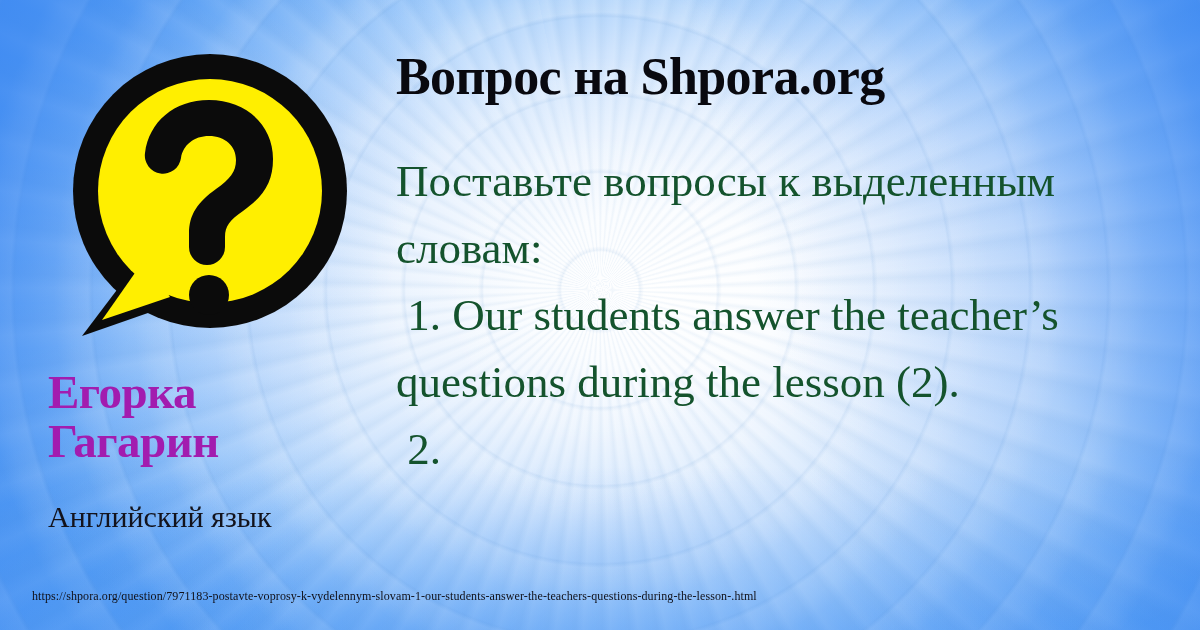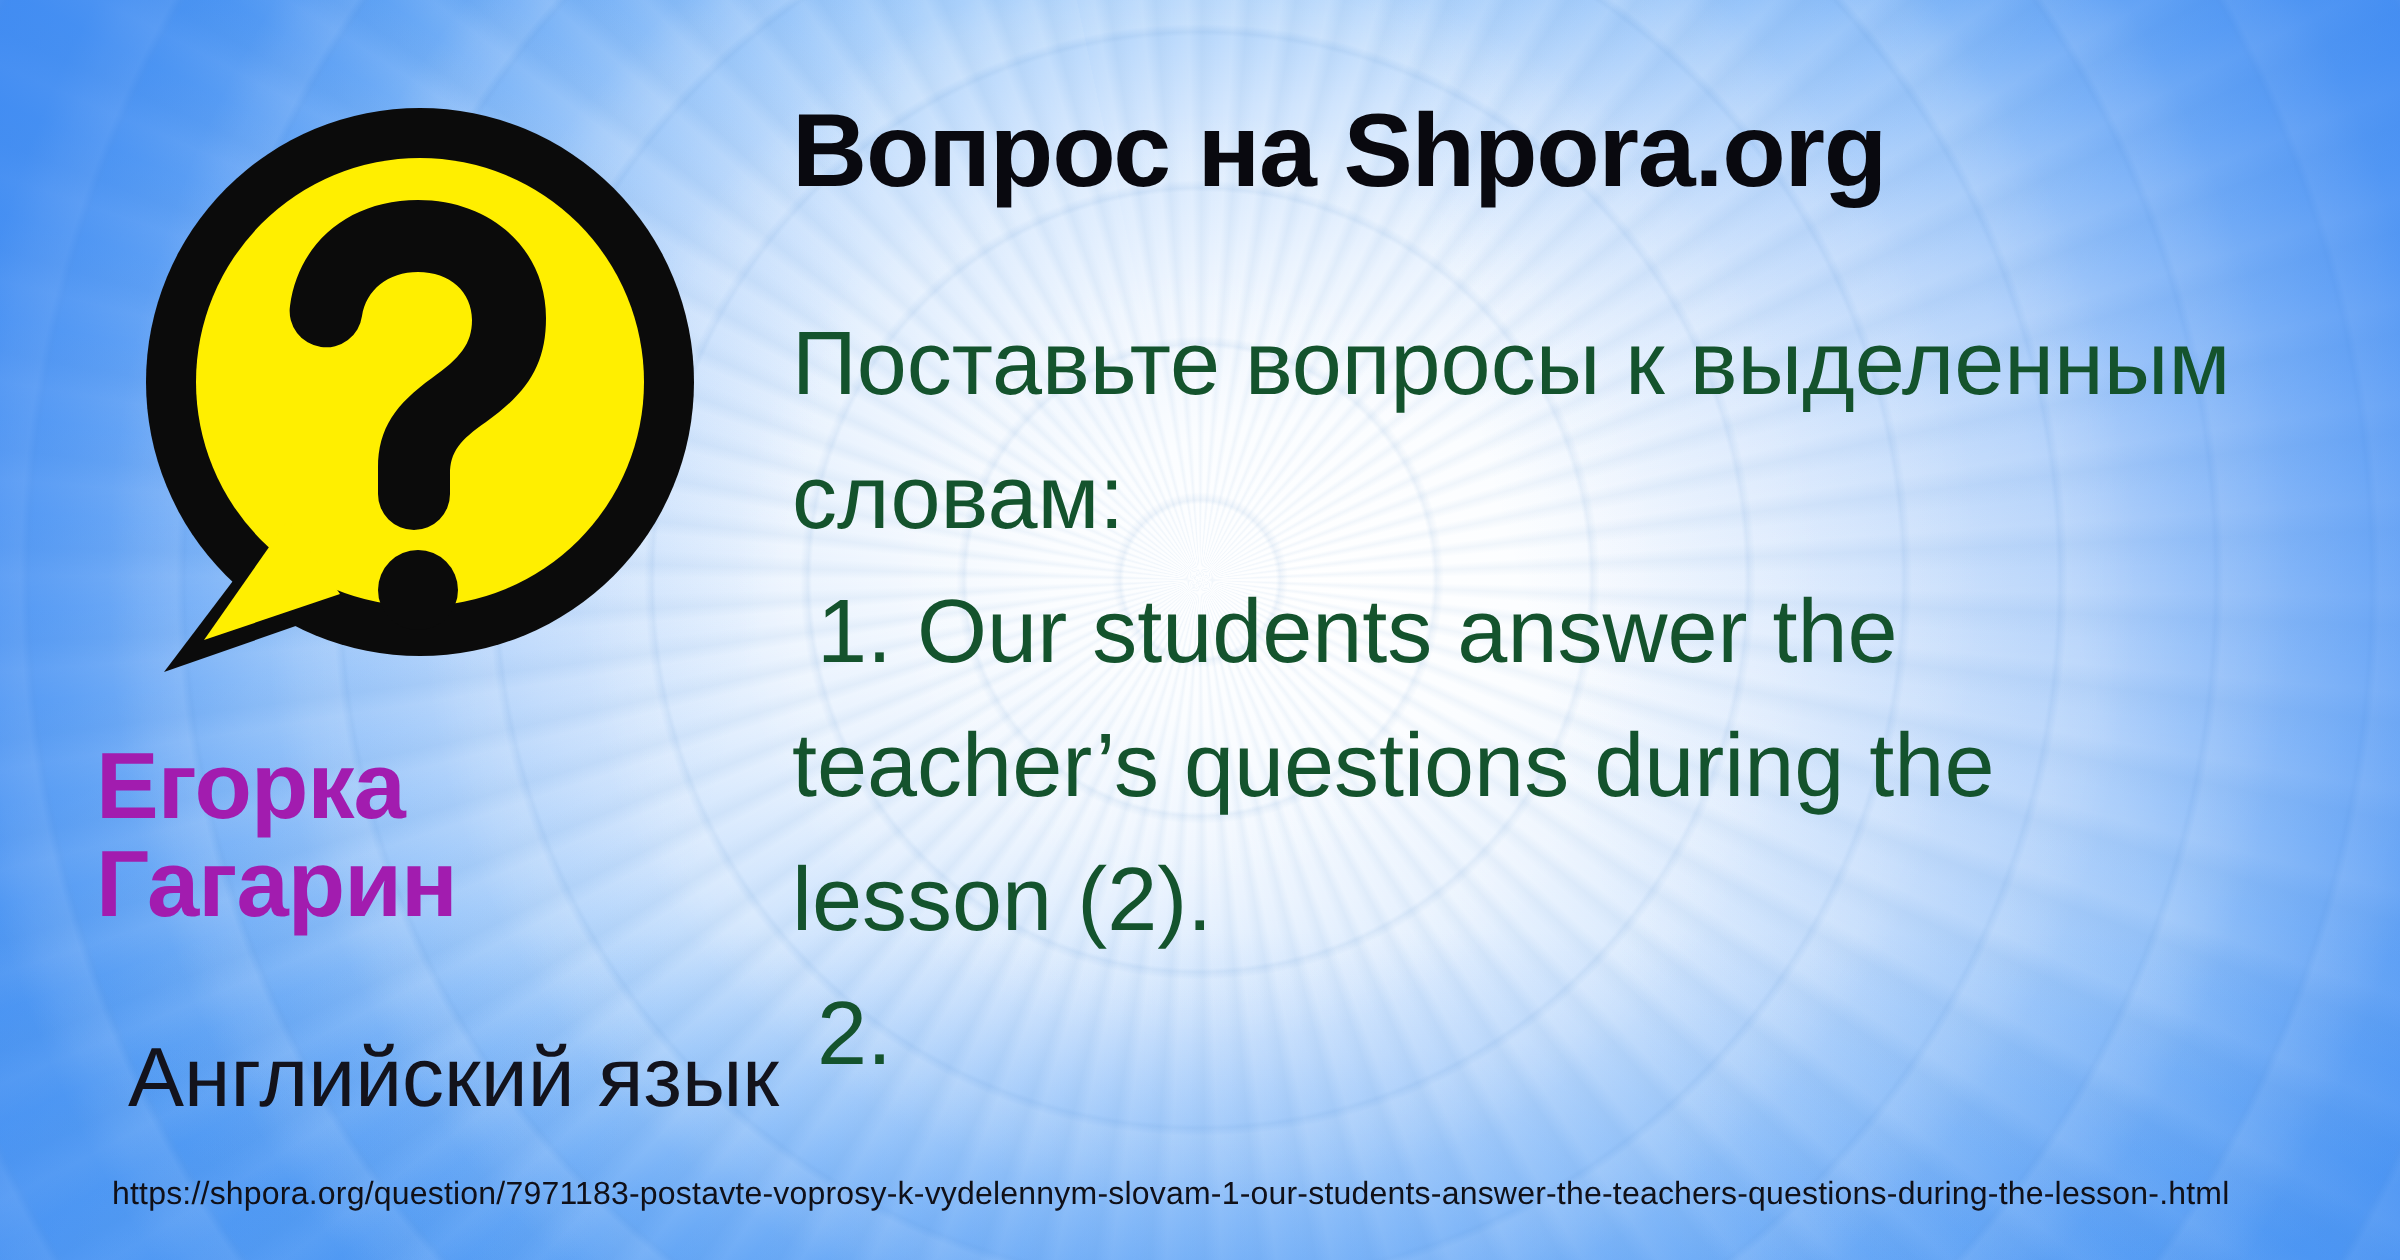--- a/index.html
+++ b/index.html
@@ -6,21 +6,21 @@
     margin: 0;
     padding: 0;
     background: #ffffff;
   }
 
   #card {
     position: relative;
     width: 1200px;
     height: 630px;
     overflow: hidden;
-    font-family: Liberation Sans, sans-serif;
+    font-family: Liberation Serif, serif;
     background: #cfe3fb;
   }
 
   
   #bg {
     position: absolute;
     inset: 0;
     overflow: hidden;
     z-index: 0;
   }
@@ -115,29 +115,28 @@
     width: 330px;
     font-size: 47px;
     font-weight: 700;
     line-height: 1.05;
     color: #a21caf;
     letter-spacing: -0.5px;
   }
 
   #subject {
     position: absolute;
-    left: 64px;
+    left: 48px;
     top: 500px;
     width: 470px;
-    font-size: 42px;
+    font-size: 30px;
     font-weight: 400;
     line-height: 1.1;
     color: #13131c;
     white-space: nowrap;
-    margin-top: 16px;
   }
 
   
   #qtitle {
     position: absolute;
     left: 396px;
     top: 48px;
     width: 720px;
     font-size: 52px;
     font-weight: 700;
@@ -158,23 +157,23 @@
     line-height: 67px;
     color: #14532d;
     overflow: hidden;
     white-space: pre-wrap;
     word-wrap: break-word;
   }
 
   
   #url {
     position: absolute;
-    left: 56px;
+    left: 32px;
     top: 589px;
-    font-size: 16px;
+    font-size: 12px;
     font-weight: 400;
     color: #101018;
     letter-spacing: 0.1px;
     white-space: nowrap;
   }
 </style>
 </head>
 <body>
 
 <div id="card">

